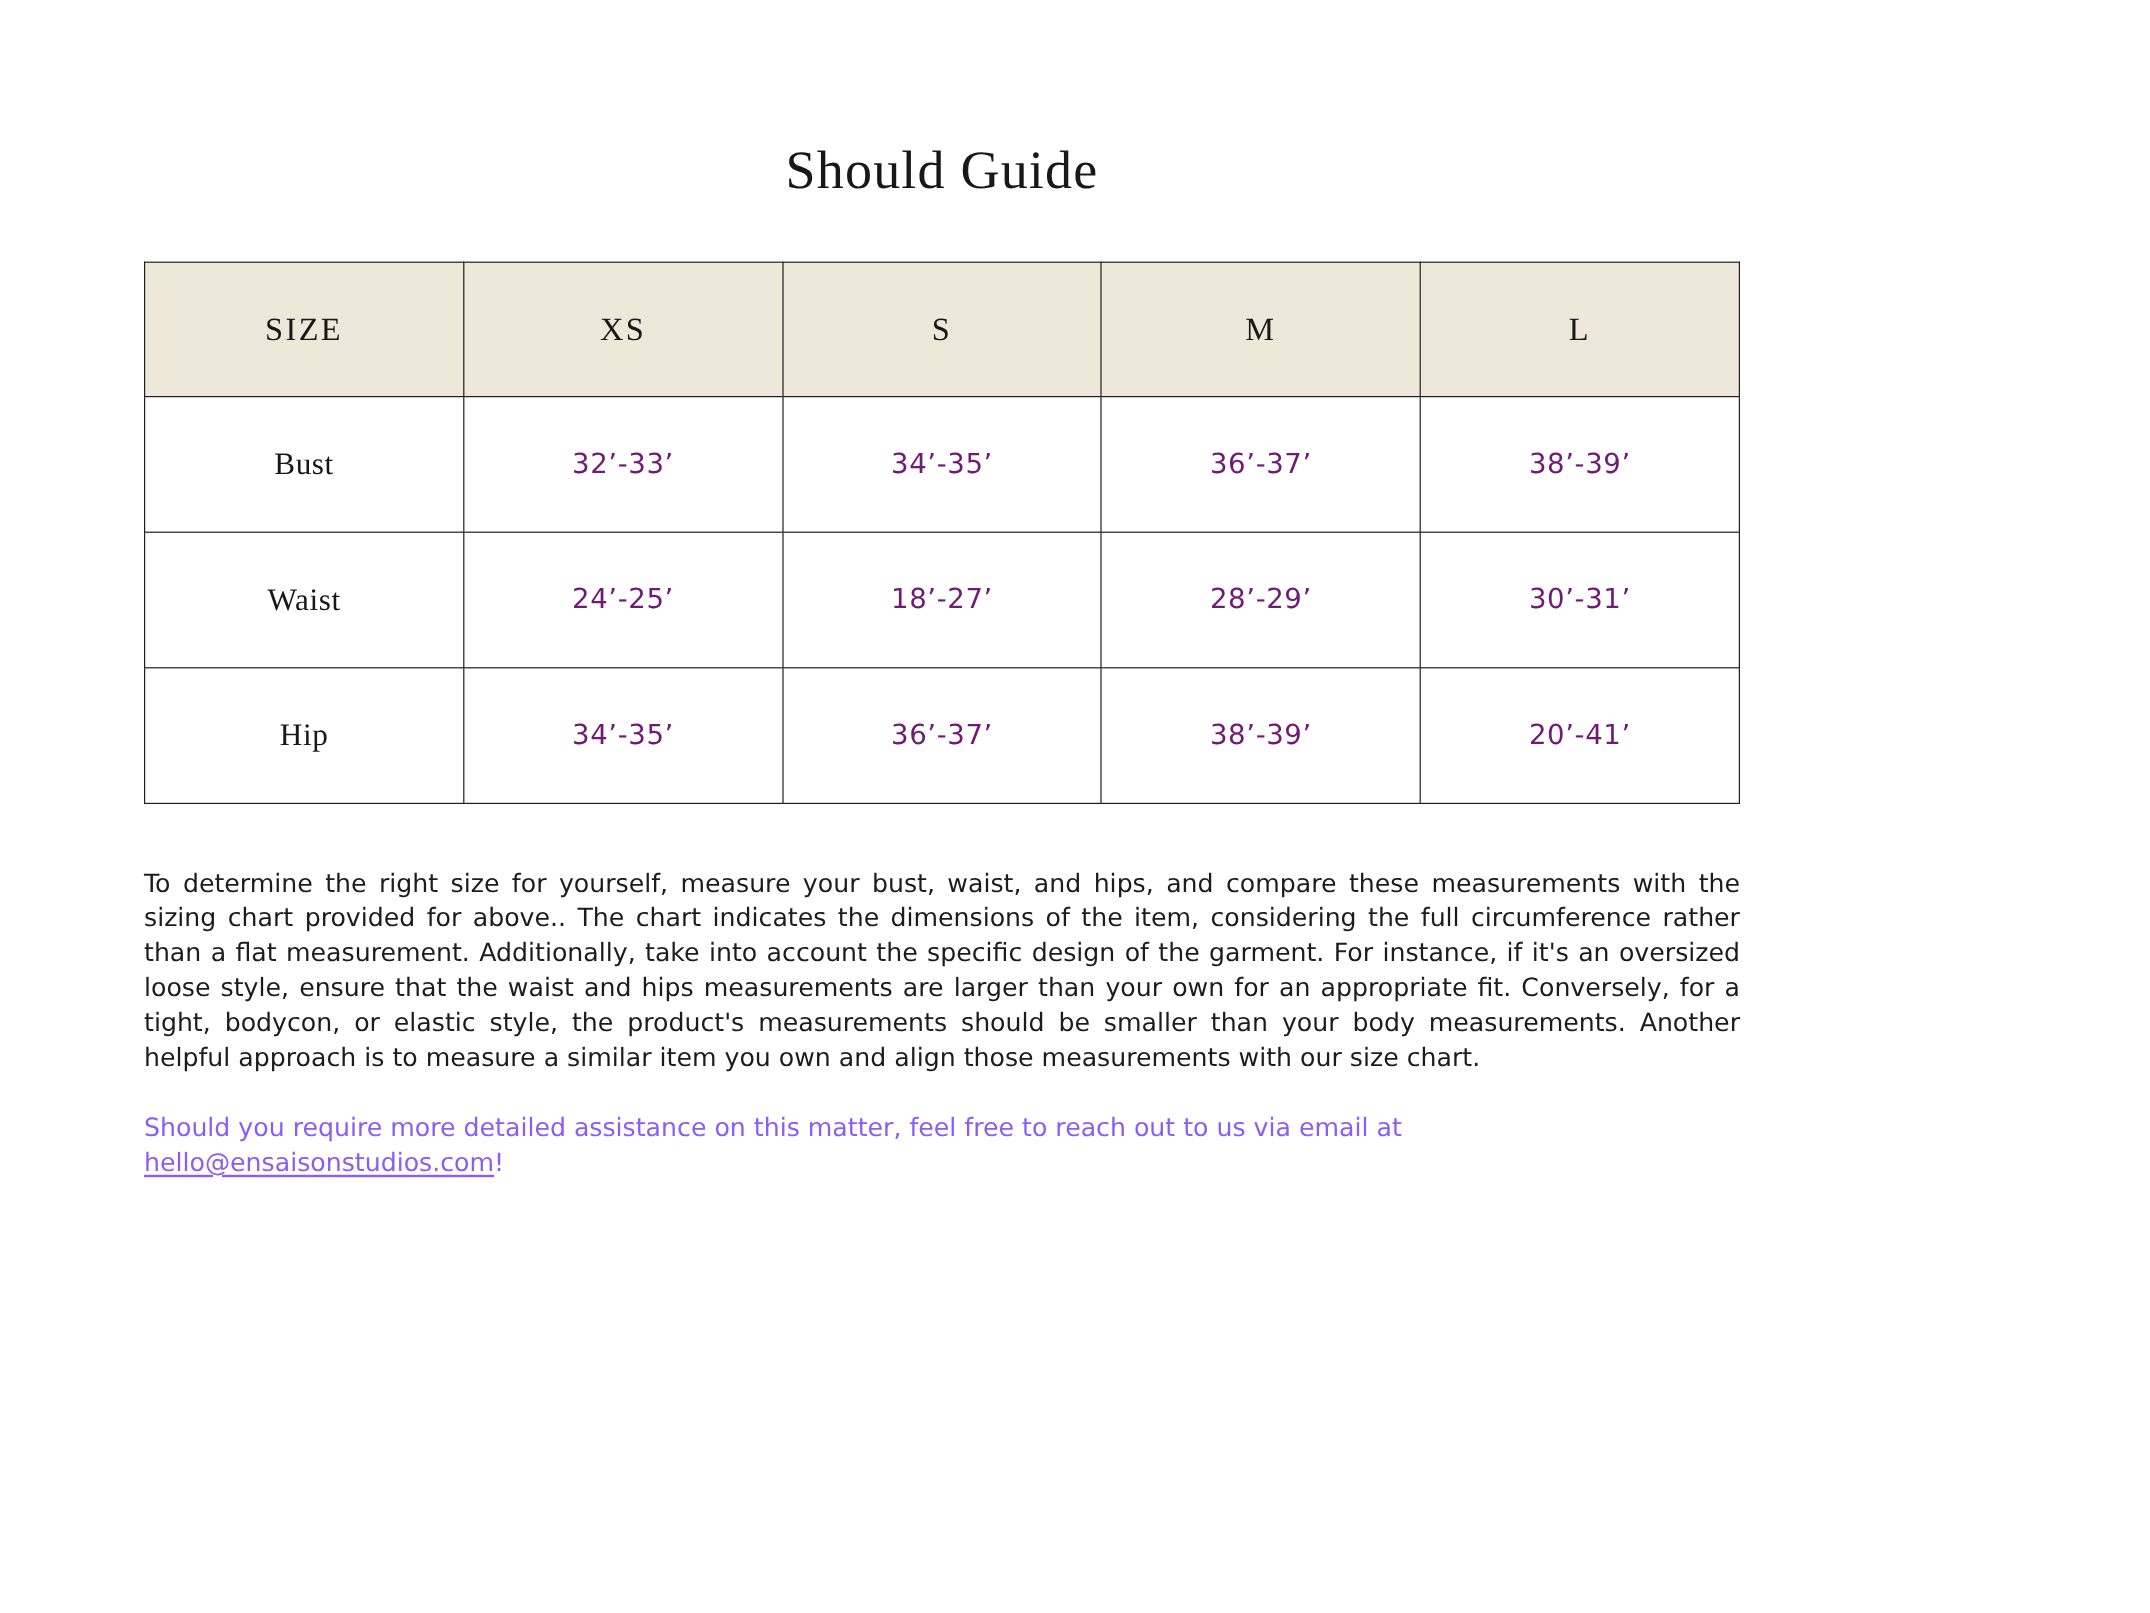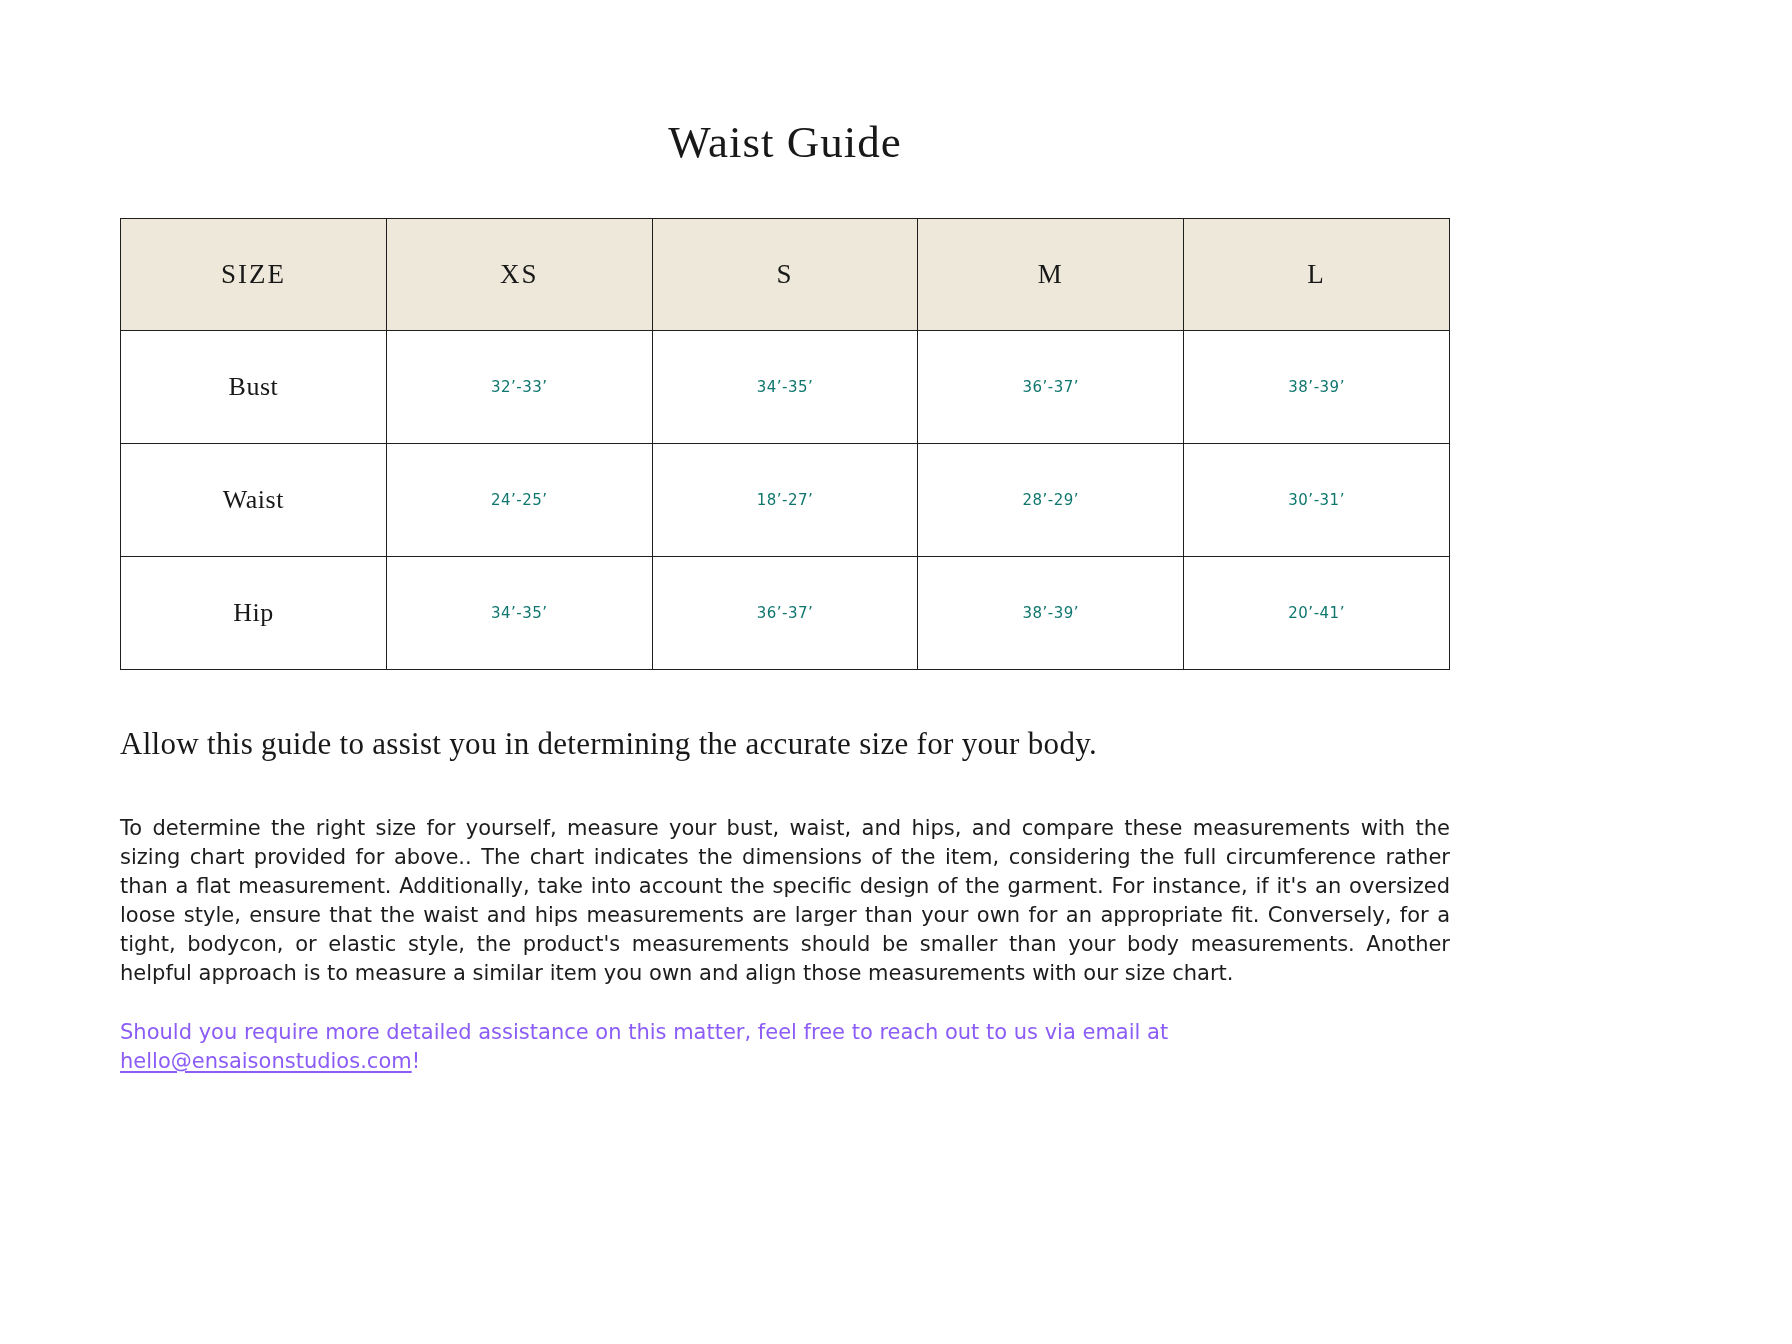--- a/index.html
+++ b/index.html
@@ -41,23 +41,23 @@
     height: 112px;
     background: #ede8da;
     font-family: "Liberation Serif", serif;
     font-weight: 400;
     font-size: 27px;
     letter-spacing: 2px;
     color: #181818;
   }
   .size-table td {
     height: 113px;
-    font-size: 15px;
+    font-size: 23px;
     letter-spacing: 0.5px;
-    color: #0f766e;
+    color: #701a75;
   }
   .size-table td.row-label {
     font-family: Liberation Serif, serif;
     font-size: 26px;
     letter-spacing: 0.5px;
     color: #181818;
   }
   .subtitle {
     font-family: "Liberation Serif", serif;
     font-weight: 400;
@@ -83,21 +83,21 @@
     color: inherit;
     text-decoration: underline;
     text-underline-offset: 3px;
   }
 </style>
 </head>
 <body>
 
 <div class="content">
 
-  <h1 class="page-title">Waist Guide</h1>
+  <h1 class="page-title">Should Guide</h1>
 
   <table class="size-table">
     <thead>
       <tr>
         <th>SIZE</th>
         <th>XS</th>
         <th>S</th>
         <th>M</th>
         <th>L</th>
       </tr>
@@ -120,19 +120,18 @@
       <tr>
         <td class="row-label">Hip</td>
         <td>34’-35’</td>
         <td>36’-37’</td>
         <td>38’-39’</td>
         <td>20’-41’</td>
       </tr>
     </tbody>
   </table>
 
-  <p class="subtitle">Allow this guide to assist you in determining the accurate size for your body.</p>
 
   <p class="body-text">To determine the right size for yourself, measure your bust, waist, and hips, and compare these measurements with the sizing chart provided for above.. The chart indicates the dimensions of the item, considering the full circumference rather than a flat measurement. Additionally, take into account the specific design of the garment. For instance, if it's an oversized loose style, ensure that the waist and hips measurements are larger than your own for an appropriate fit. Conversely, for a tight, bodycon, or elastic style, the product's measurements should be smaller than your body measurements. Another helpful approach is to measure a similar item you own and align those measurements with our size chart.</p>
 
   <p class="contact-line"><span>Should you require more detailed assistance on this matter, feel free to reach out to us via email at </span><a href="#">hello@ensaisonstudios.com</a><span>!</span></p>
 
 </div>
 
 </body></html>

